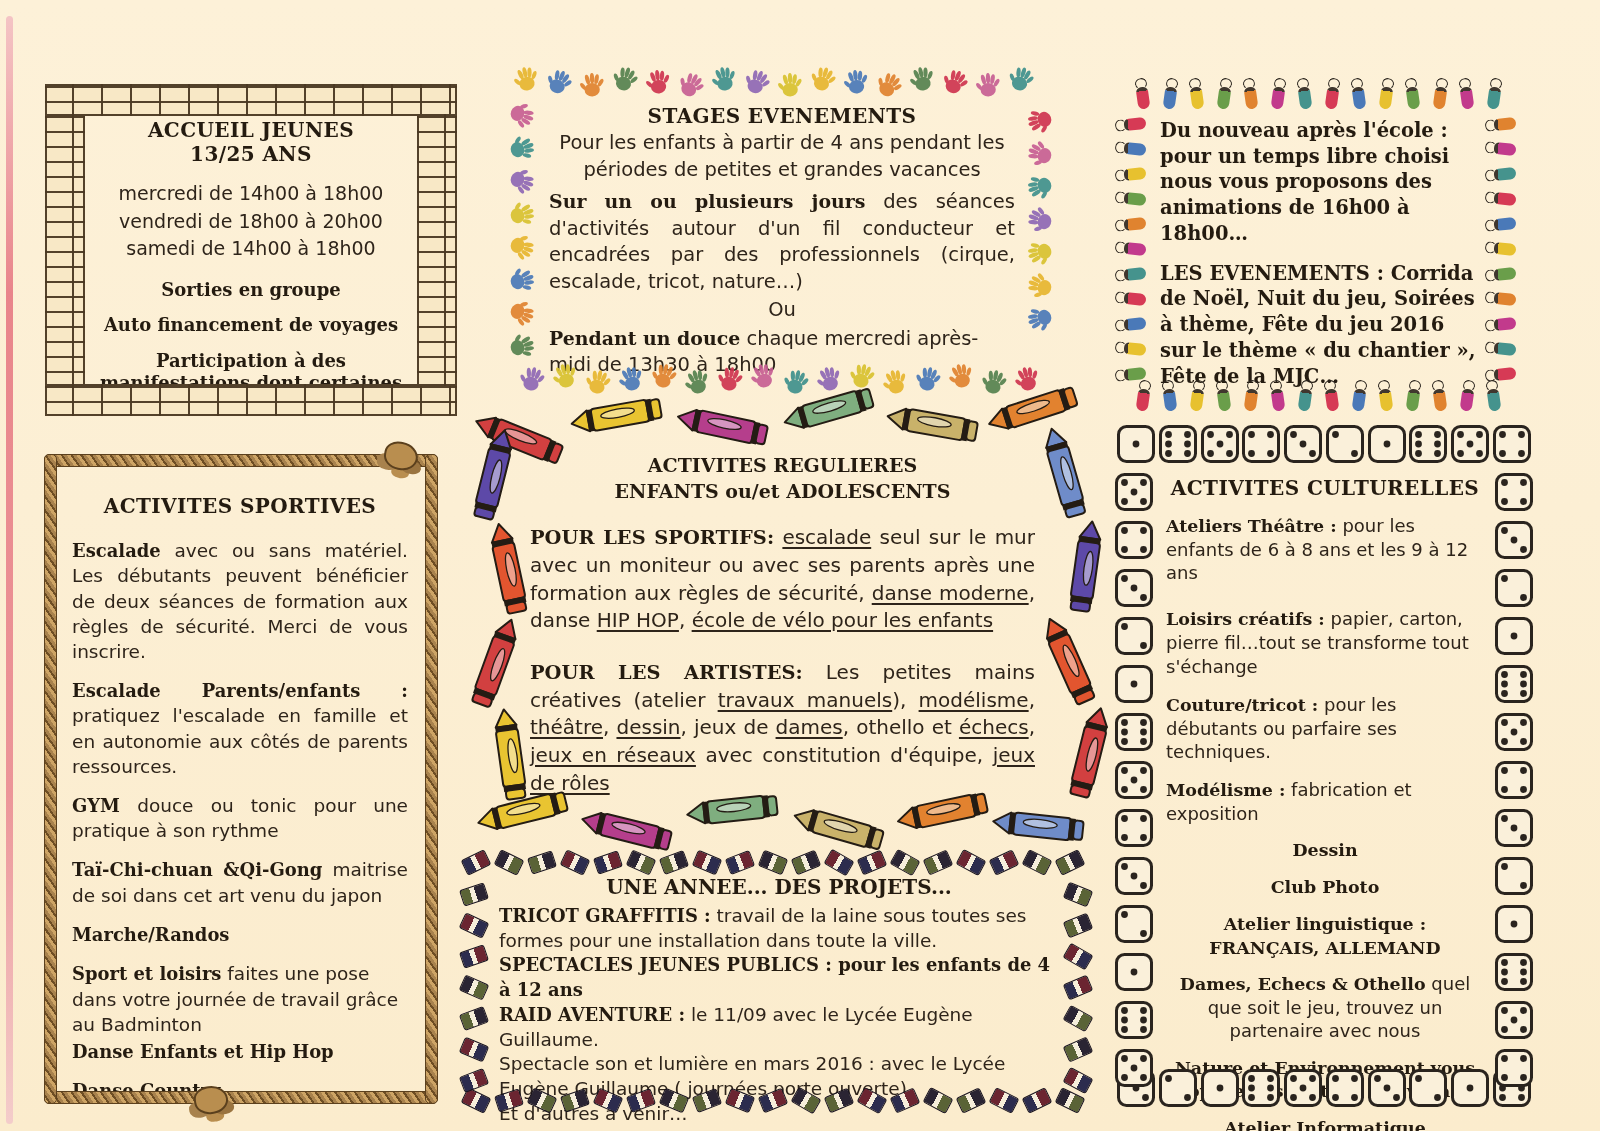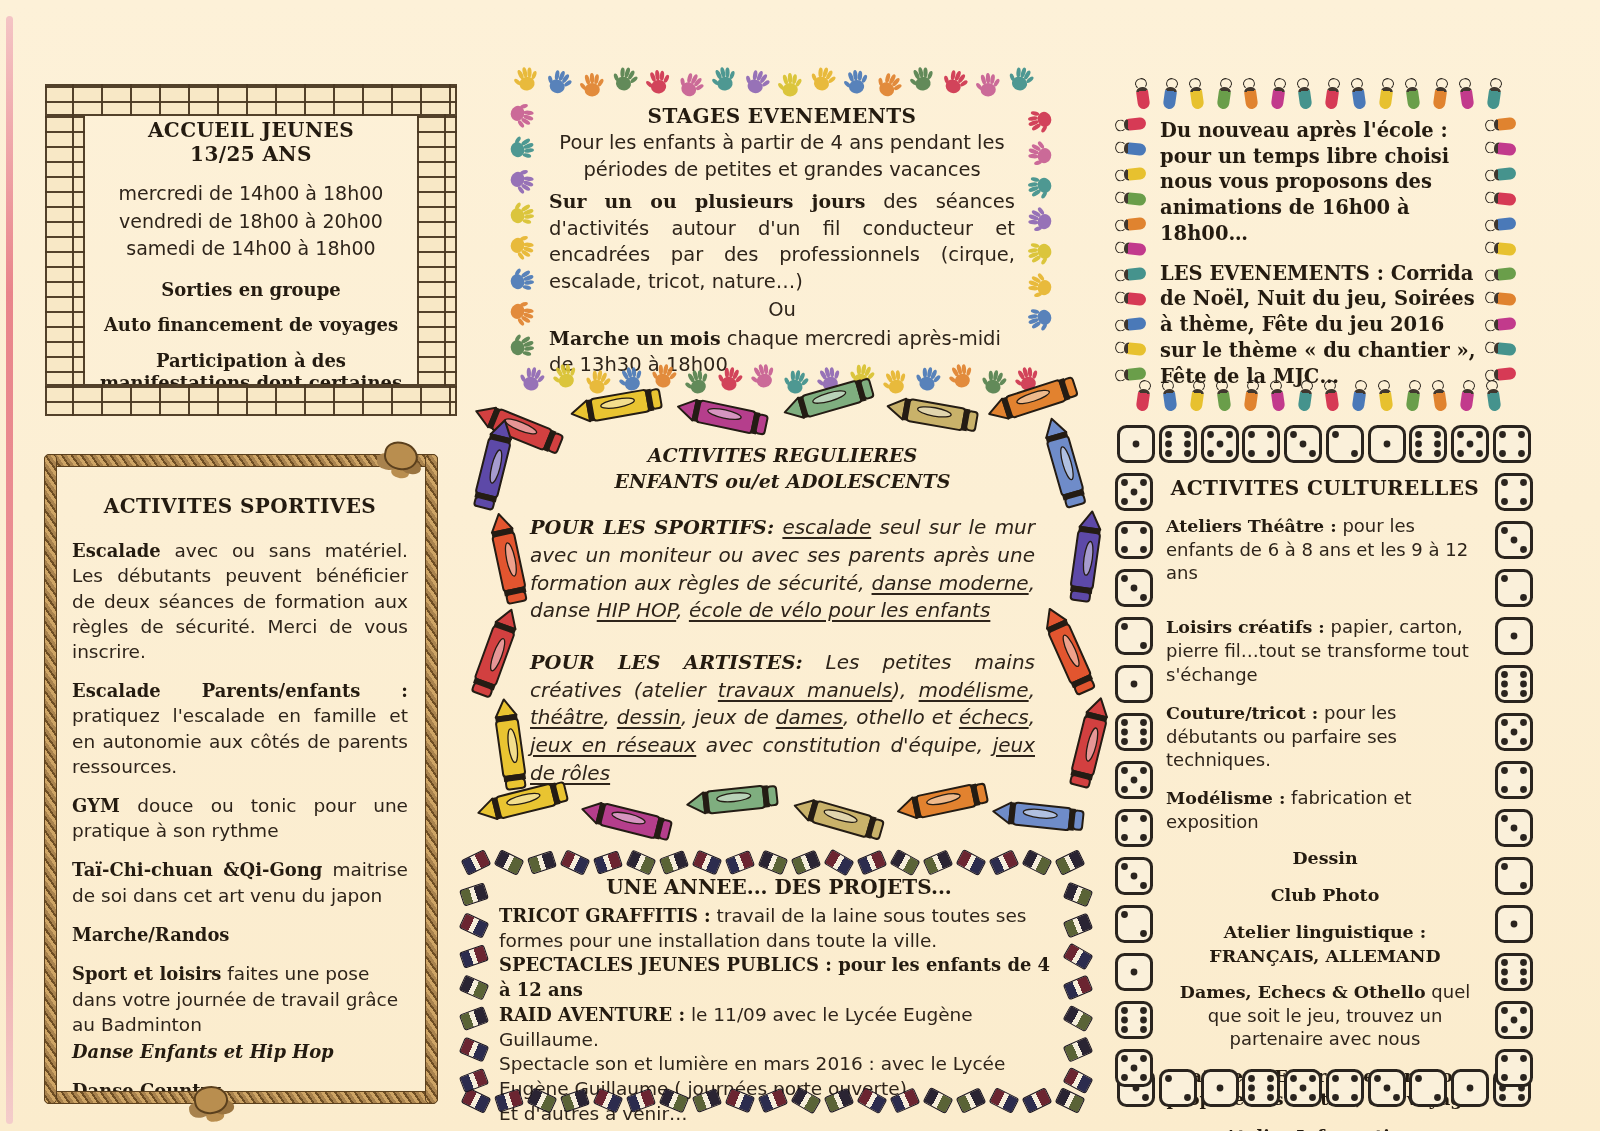--- a/index.html
+++ b/index.html
@@ -61,21 +61,21 @@
       <div class="brick-edge" style="left: 0px; top: 30px; width: 40px; height: 272px;"></div>
       <div class="brick-edge" style="left: 372px; top: 30px; width: 40px; height: 272px;"></div>
     </div>
 
   <div class="box" style="left:505px;top:62px;width:552px;height:338px;">
     <div class="content" style="left:44px;top:42px;width:466px;height:258px;font-size:19.5px;line-height:1.36;">
       <p class="sf ctr t1">STAGES EVENEMENTS</p>
       <p class="hw ctr" style="margin-top:2px;">Pour les enfants à partir de 4 ans pendant les périodes de petites et grandes vacances</p>
       <p class="hw j" style="margin-top:6px;"><span class="b">Sur un ou plusieurs jours</span><span> des séances d'activités autour d'un fil conducteur et encadrées par des professionnels (cirque, escalade, tricot, nature…)</span></p>
       <p class="hw ctr" style="margin-top:2px;">Ou</p>
-      <p class="hw" style="margin-top:2px;"><span class="b">Marche un mois</span><span> chaque mercredi après-midi de 13h30 à 18h00</span></p>
+      <p class="hw" style="margin-top:2px;"><span class="b">Pendant un douce</span><span> chaque mercredi après-midi de 13h30 à 18h00</span></p>
     </div>
   <span class="dec" style="left: 6px; top: 2px; transform: rotate(-12deg);"><svg width="30" height="30" viewBox="0 0 24 24">
           <g fill="#e7b62f" opacity=".92">
             <ellipse cx="12" cy="15.8" rx="6.1" ry="5.4"></ellipse>
             <ellipse cx="4.9" cy="12.9" rx="1.6" ry="3.2" transform="rotate(-38 4.9 12.9)"></ellipse>
             <ellipse cx="8.5" cy="7.6" rx="1.7" ry="4" transform="rotate(-14 8.5 7.6)"></ellipse>
             <ellipse cx="12.2" cy="6.6" rx="1.7" ry="4.2"></ellipse>
             <ellipse cx="15.8" cy="7.4" rx="1.7" ry="4" transform="rotate(12 15.8 7.4)"></ellipse>
             <ellipse cx="19" cy="10.3" rx="1.6" ry="3.4" transform="rotate(32 19 10.3)"></ellipse>
           </g>
@@ -601,32 +601,32 @@
 
   <div class="box" style="left:44px;top:454px;width:392px;height:648px;">
     <div class="content" style="left:28px;top:26px;width:336px;font-size:18.5px;line-height:1.36;">
       <p class="sf ctr t1" style="margin:14px 0 20px;">ACTIVITES SPORTIVES</p>
       <p class="hw j"><span class="b">Escalade</span><span> avec ou sans matériel. Les débutants peuvent bénéficier de deux séances de formation aux règles de sécurité. Merci de vous inscrire.</span></p>
       <p class="hw j" style="margin-top:14px;"><span class="b">Escalade Parents/enfants :</span><span> pratiquez l'escalade en famille et en autonomie aux côtés de parents ressources.</span></p>
       <p class="hw j" style="margin-top:14px;"><span class="b">GYM</span><span> douce ou tonic pour une pratique à son rythme</span></p>
       <p class="hw j" style="margin-top:14px;"><span class="b">Taï-Chi-chuan &amp;Qi-Gong</span><span> maitrise de soi dans cet art venu du japon</span></p>
       <p class="hw" style="margin-top:14px;"><span class="b">Marche/Randos</span></p>
       <p class="hw" style="margin-top:14px;"><span class="b">Sport et loisirs</span><span> faites  une pose dans votre journée de travail grâce au Badminton</span></p>
-      <p class="hw" style="margin-top:2px;font-style:italic;"><span class="b">Danse Enfants et Hip Hop</span></p>
+      <p class="hw" style="margin-top:2px;"><span class="b">Danse Enfants et Hip Hop</span></p>
       <p class="hw" style="margin-top:14px;"><span class="b">Danse Country</span></p>
     </div>
   <div class="rope-edge" style="left: 0px; top: 0px; width: 392px; height: 11px;"></div>
       <div class="rope-edge" style="left: 0px; top: 637px; width: 392px; height: 11px;"></div>
       <div class="rope-edge" style="left: 0px; top: 0px; width: 11px; height: 648px;"></div>
       <div class="rope-edge" style="left: 381px; top: 0px; width: 11px; height: 648px;"></div>
       <span class="rope-knot" style="left: 340px; top: -12px; transform: rotate(10deg);"></span>
       <span class="rope-knot" style="left: 150px; top: 632px; transform: rotate(-8deg);"></span>
     </div>
 
-  <div class="box" style="left:456px;top:384px;width:648px;height:462px;font-style:italic;">
+  <div class="box" style="left:456px;top:394px;width:648px;height:462px;">
     <div class="content" style="left:74px;top:58px;width:505px;font-size:20px;line-height:1.38;">
       <p class="sf ctr" style="font-size:19px;">ACTIVITES REGULIERES</p>
       <p class="sf ctr" style="font-size:19px;">ENFANTS ou/et ADOLESCENTS</p>
       <p class="hw j" style="margin-top:20px;"><span class="b">POUR LES SPORTIFS:</span><span> </span><span class="u">escalade</span><span> seul sur le mur avec un moniteur ou avec ses parents après une formation aux règles de sécurité, </span><span class="u">danse moderne</span><span>, danse </span><span class="u">HIP HOP</span><span>, </span><span class="u">école de vélo pour les enfants</span></p>
       <p class="hw j" style="margin-top:24px;"><span class="b">POUR LES ARTISTES:</span><span> Les petites mains créatives (atelier </span><span class="u">travaux manuels</span><span>), </span><span class="u">modélisme</span><span>, </span><span class="u">théâtre</span><span>, </span><span class="u">dessin</span><span>, jeux de </span><span class="u">dames</span><span>, othello et </span><span class="u">échecs</span><span>, </span><span class="u">jeux en réseaux</span><span> avec constitution d'équipe, </span><span class="u">jeux de rôles</span></p>
     </div>
   <span class="dec" style="left: 14px; top: 30px; transform: rotate(22deg);"><svg width="96" height="28" viewBox="0 0 96 28">
           <g stroke="#241c14" stroke-width="2" stroke-linejoin="round">
             <polygon points="3,14 20,3.5 20,24.5" fill="#d24040"></polygon>
             <rect x="19" y="3" width="6" height="22" fill="#241c14" stroke="none"></rect>
@@ -888,21 +888,21 @@
       <span class="dmn" style="left: 610px; top: 133px; transform: rotate(-23deg); background: linear-gradient(90deg, rgb(44, 44, 78) 0px, rgb(44, 44, 78) 9px, rgb(246, 238, 219) 9px, rgb(246, 238, 219) 14px, rgb(107, 37, 49) 14px);"></span>
       <span class="dmn" style="left: 610px; top: 164px; transform: rotate(29deg); background: linear-gradient(90deg, rgb(42, 36, 51) 0px, rgb(42, 36, 51) 9px, rgb(246, 238, 219) 9px, rgb(246, 238, 219) 14px, rgb(90, 99, 54) 14px);"></span>
       <span class="dmn" style="left: 610px; top: 195px; transform: rotate(-24deg); background: linear-gradient(90deg, rgb(90, 99, 54) 0px, rgb(90, 99, 54) 9px, rgb(246, 238, 219) 9px, rgb(246, 238, 219) 14px, rgb(42, 36, 51) 14px);"></span>
       <span class="dmn" style="left: 610px; top: 226px; transform: rotate(28deg); background: linear-gradient(90deg, rgb(107, 37, 49) 0px, rgb(107, 37, 49) 9px, rgb(246, 238, 219) 9px, rgb(246, 238, 219) 14px, rgb(44, 44, 78) 14px);"></span>
     </div>
 
   <div class="box" style="left:1114px;top:424px;width:420px;height:684px;">
     <div class="content" style="left:52px;top:52px;width:318px;font-size:18px;line-height:1.3;">
       <p class="sf ctr t1" style="margin-bottom:14px;">ACTIVITES CULTURELLES</p>
       <p class="hw"><span class="b">Ateliers Théâtre :</span><span> pour les enfants de 6 à 8 ans et les 9 à 12 ans</span></p>
-      <p class="hw" style="margin-top:31px;"><span class="b">Loisirs créatifs :</span><span> papier, carton, pierre fil…tout se transforme tout s'échange</span></p>
+      <p class="hw" style="margin-top:23px;"><span class="b">Loisirs créatifs :</span><span> papier, carton, pierre fil…tout se transforme tout s'échange</span></p>
       <p class="hw" style="margin-top:15px;"><span class="b">Couture/tricot :</span><span> pour les débutants ou parfaire ses techniques.</span></p>
       <p class="hw" style="margin-top:15px;"><span class="b">Modélisme :</span><span> fabrication et exposition</span></p>
       <p class="hw ctr" style="margin-top:13px;"><span class="b">Dessin</span></p>
       <p class="hw ctr" style="margin-top:13px;"><span class="b">Club Photo</span></p>
       <p class="hw ctr" style="margin-top:13px;"><span class="b">Atelier linguistique : FRANÇAIS, ALLEMAND</span></p>
       <p class="hw ctr" style="margin-top:13px;"><span class="b">Dames, Echecs &amp; Othello</span><span> quel que soit le jeu, trouvez un partenaire avec nous</span></p>
       <p class="hw ctr" style="margin-top:13px;"><span class="b">Nature et Environnement vous propose des sorties, des voyages</span></p>
       <p class="hw ctr" style="margin-top:13px;"><span class="b">Atelier Informatique</span></p>
     </div>
   <span class="dec" style="left: 2px; top: 0px;"><svg width="40" height="40" viewBox="0 0 40 40">

